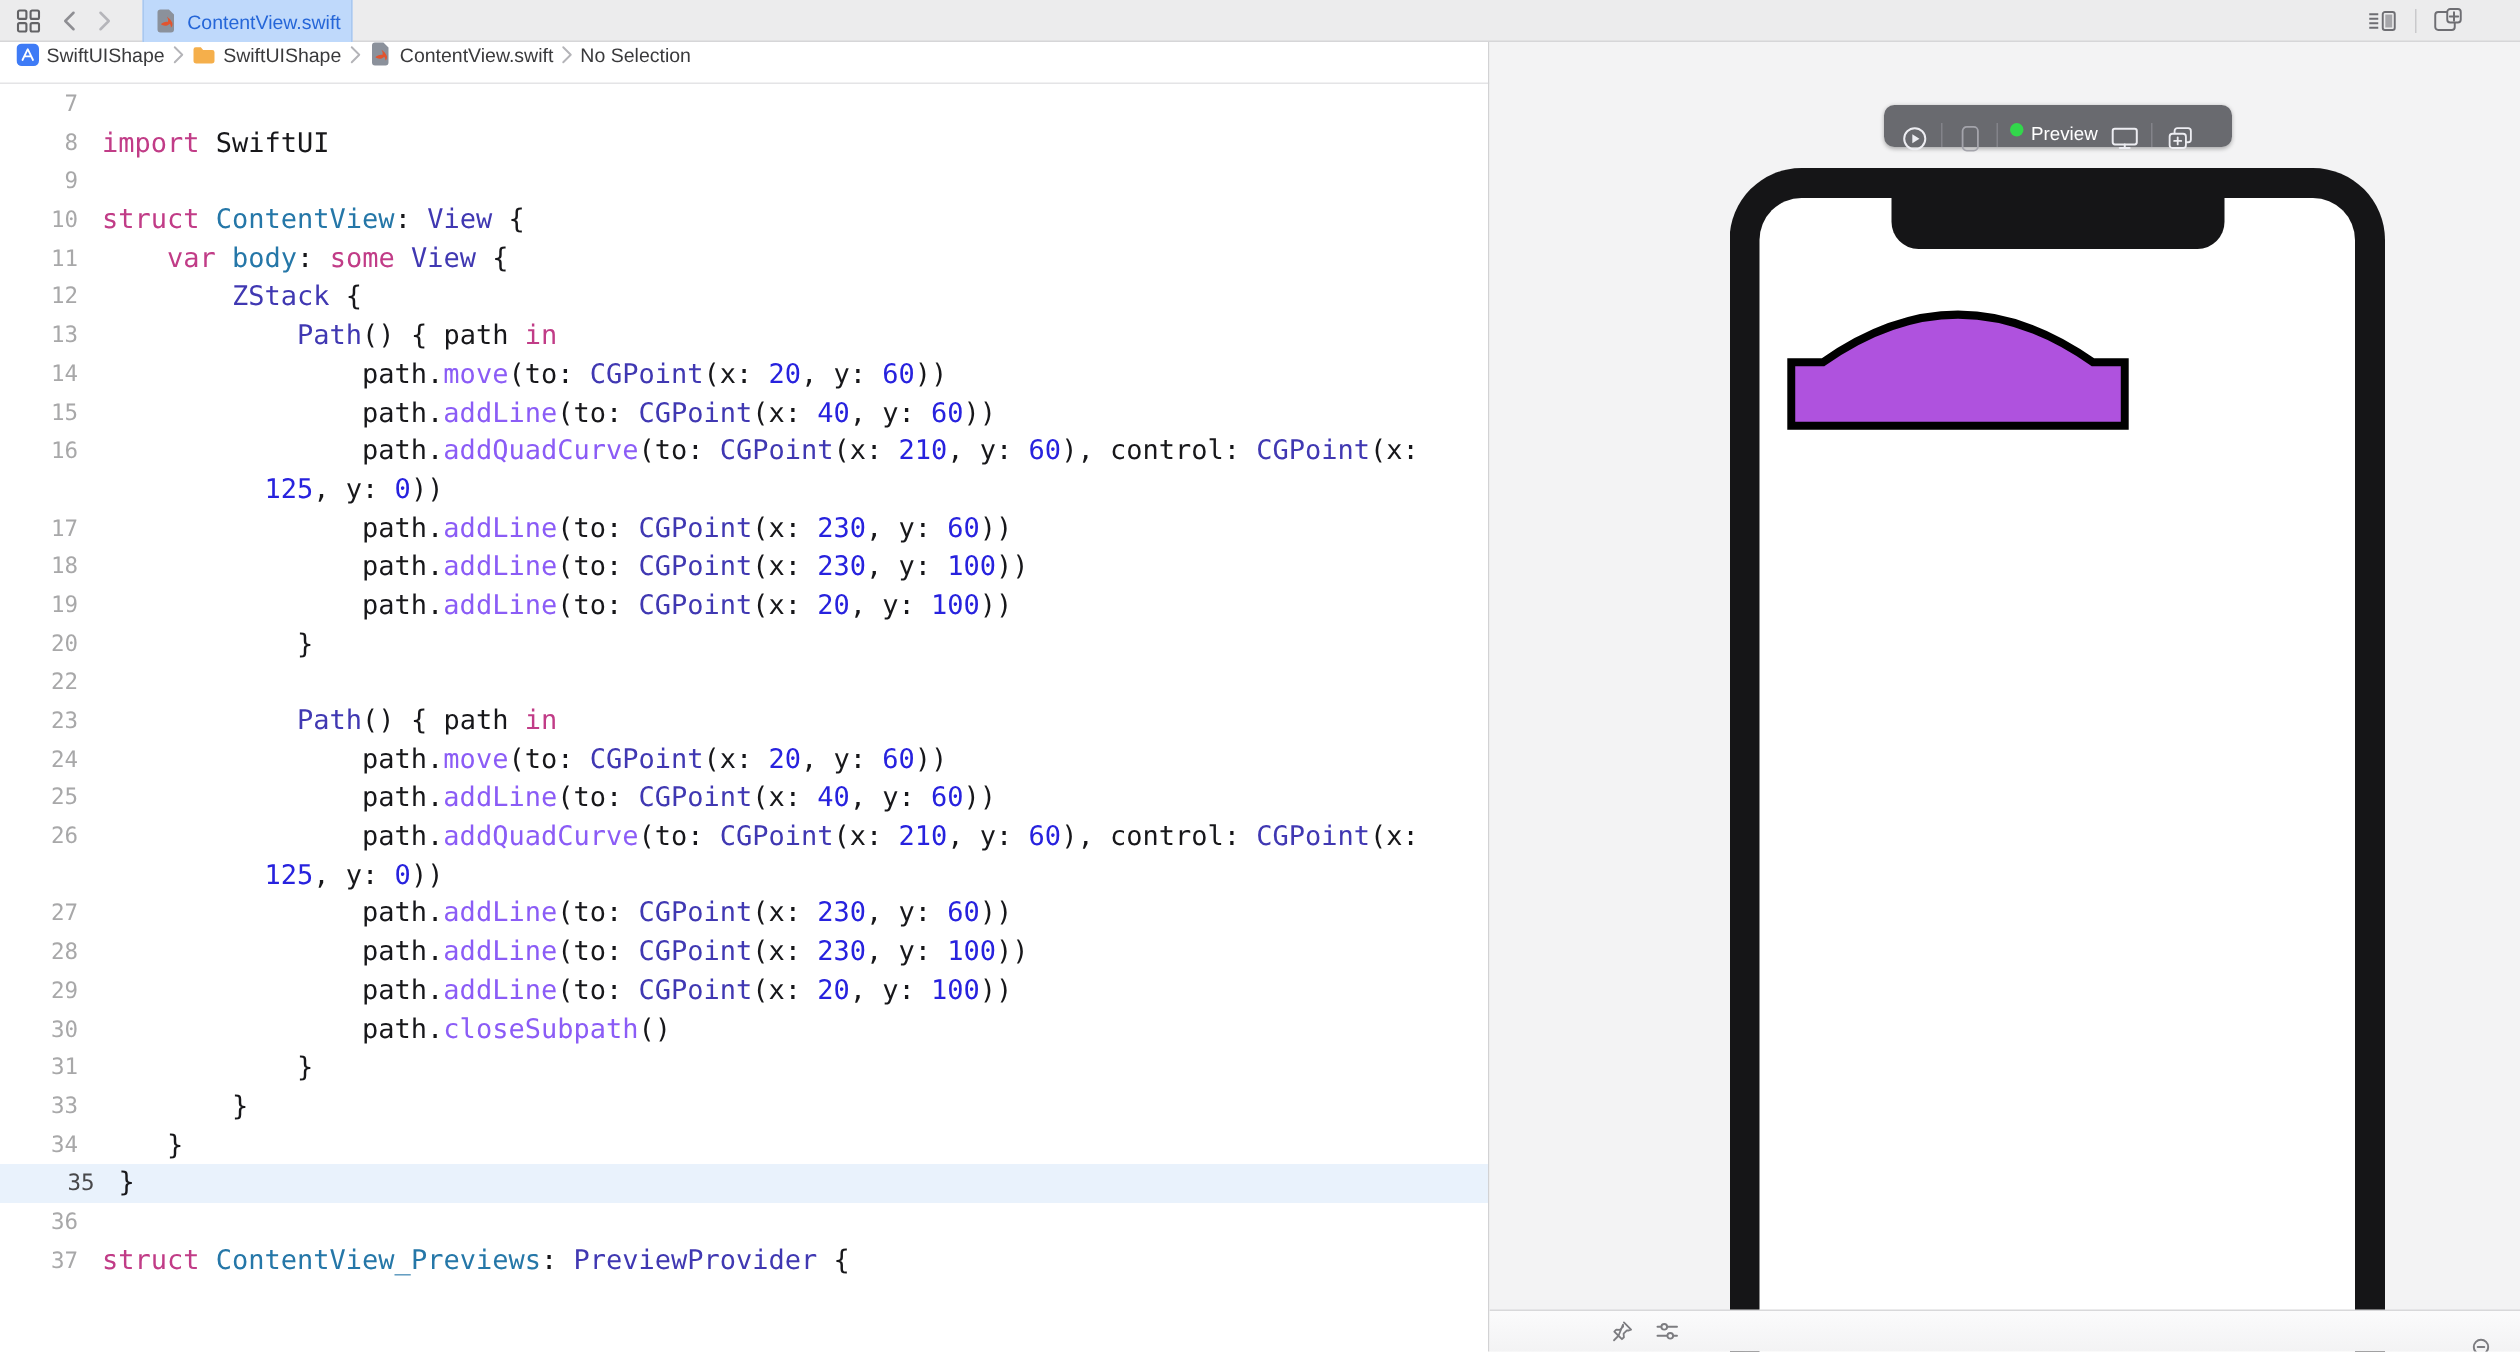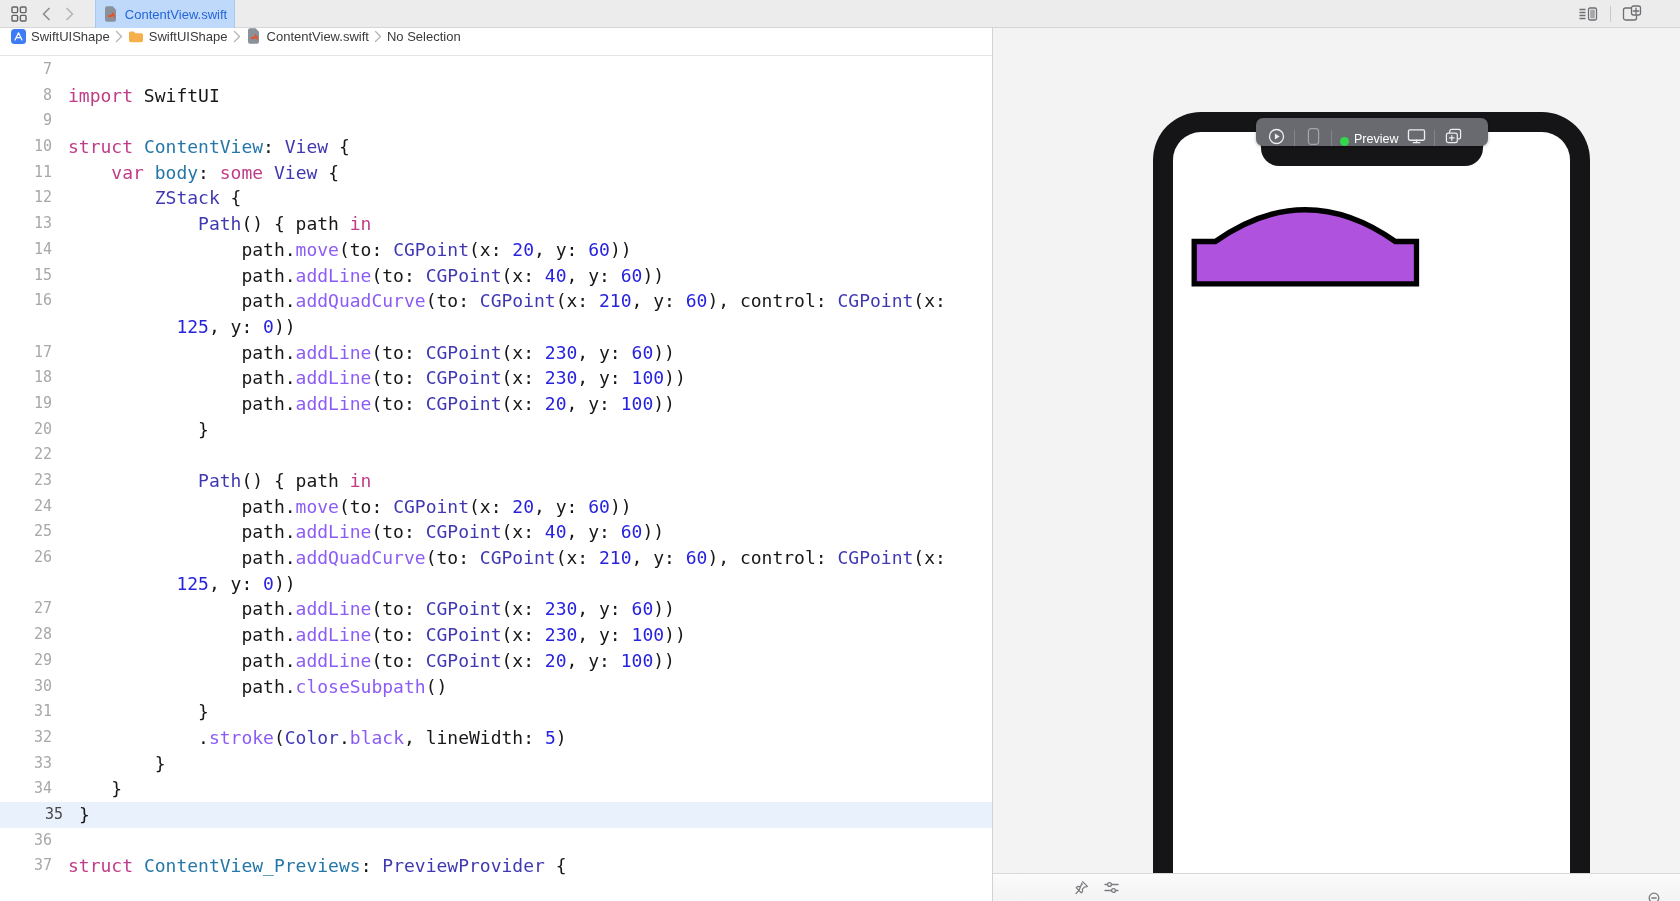--- a/index.html
+++ b/index.html
@@ -42,22 +42,22 @@
   .tok-d{color:#2577A8;}   
   .tok-f{color:#8b5cf6;}   
   .tok-num{color:#2722DE;} 
   .tok-p{color:#17171A;}
 
   .divider-v{position:absolute;left:992px;top:28px;width:1px;height:873px;background:#D2D2D4;}
 
   
   .preview-pane{position:absolute;left:993px;top:28px;width:687px;height:873px;background:#F3F3F4;overflow:hidden;}
   .preview-toolbar{position:absolute;left:263px;top:42px;width:232px;height:28px;background:#696A6F;
-    border-radius:7px;display:flex;align-items:flex-end;color:#F2F2F7;box-shadow:0 1px 3px rgba(0,0,0,.3);
-    padding:0 10px;margin-top:48px;}
+    border-radius:7px;display:flex;align-items:flex-start;color:#F2F2F7;box-shadow:0 1px 3px rgba(0,0,0,.3);
+    padding:12px 10px;}
   .pt-ico{width:20px;height:20px;display:inline-flex;align-items:center;justify-content:center;cursor:pointer;}
   .pt-div{width:1px;height:16px;background:#83838A;margin:0 8px;}
   .status-dot{width:9px;height:9px;border-radius:50%;background:#32D74B;margin-right:5px;flex:0 0 9px;}
   .pt-label{font-size:12.5px;color:#FFFFFF;margin-right:8px;}
 
   .phone{position:absolute;left:160px;top:84px;width:437px;height:800px;
     border:20px solid #151517;border-bottom:none;border-radius:48px 48px 0 0;background:#FFFFFF;}
   .notch{position:absolute;left:50%;top:0;transform:translateX(-50%);width:222px;height:34px;
     background:#151517;border-radius:0 0 18px 18px;}
   .shape-svg{position:absolute;left:0;top:46px;}
@@ -189,21 +189,20 @@
     <div class="row"><span class="gutter">23</span><span class="code"><span class="tok-p">            </span><span class="tok-t">Path</span><span class="tok-p">() { path </span><span class="tok-k">in</span></span></div>
     <div class="row"><span class="gutter">24</span><span class="code"><span class="tok-p">                path.</span><span class="tok-f">move</span><span class="tok-p">(to: </span><span class="tok-t">CGPoint</span><span class="tok-p">(x: </span><span class="tok-num">20</span><span class="tok-p">, y: </span><span class="tok-num">60</span><span class="tok-p">))</span></span></div>
     <div class="row"><span class="gutter">25</span><span class="code"><span class="tok-p">                path.</span><span class="tok-f">addLine</span><span class="tok-p">(to: </span><span class="tok-t">CGPoint</span><span class="tok-p">(x: </span><span class="tok-num">40</span><span class="tok-p">, y: </span><span class="tok-num">60</span><span class="tok-p">))</span></span></div>
     <div class="row"><span class="gutter">26</span><span class="code"><span class="tok-p">                path.</span><span class="tok-f">addQuadCurve</span><span class="tok-p">(to: </span><span class="tok-t">CGPoint</span><span class="tok-p">(x: </span><span class="tok-num">210</span><span class="tok-p">, y: </span><span class="tok-num">60</span><span class="tok-p">), control: </span><span class="tok-t">CGPoint</span><span class="tok-p">(x:</span></span></div>
     <div class="row"><span class="gutter"></span><span class="code"><span class="tok-p">          </span><span class="tok-num">125</span><span class="tok-p">, y: </span><span class="tok-num">0</span><span class="tok-p">))</span></span></div>
     <div class="row"><span class="gutter">27</span><span class="code"><span class="tok-p">                path.</span><span class="tok-f">addLine</span><span class="tok-p">(to: </span><span class="tok-t">CGPoint</span><span class="tok-p">(x: </span><span class="tok-num">230</span><span class="tok-p">, y: </span><span class="tok-num">60</span><span class="tok-p">))</span></span></div>
     <div class="row"><span class="gutter">28</span><span class="code"><span class="tok-p">                path.</span><span class="tok-f">addLine</span><span class="tok-p">(to: </span><span class="tok-t">CGPoint</span><span class="tok-p">(x: </span><span class="tok-num">230</span><span class="tok-p">, y: </span><span class="tok-num">100</span><span class="tok-p">))</span></span></div>
     <div class="row"><span class="gutter">29</span><span class="code"><span class="tok-p">                path.</span><span class="tok-f">addLine</span><span class="tok-p">(to: </span><span class="tok-t">CGPoint</span><span class="tok-p">(x: </span><span class="tok-num">20</span><span class="tok-p">, y: </span><span class="tok-num">100</span><span class="tok-p">))</span></span></div>
     <div class="row"><span class="gutter">30</span><span class="code"><span class="tok-p">                path.</span><span class="tok-f">closeSubpath</span><span class="tok-p">()</span></span></div>
     <div class="row"><span class="gutter">31</span><span class="code"><span class="tok-p">            }</span></span></div>
-    <div class="row"><span class="gutter">32</span><span class="code"><span class="tok-p">            .</span><span class="tok-f">stroke</span><span class="tok-p">(</span><span class="tok-t">Color</span><span class="tok-p">.</span><span class="tok-f">black</span><span class="tok-p">, lineWidth: </span><span class="tok-num">5</span><span class="tok-p">)</span></span></div>
     <div class="row"><span class="gutter">33</span><span class="code"><span class="tok-p">        }</span></span></div>
     <div class="row"><span class="gutter">34</span><span class="code"><span class="tok-p">    }</span></span></div>
     <div class="row hl"><span class="gutter">35</span><span class="code"><span class="tok-p">}</span></span></div>
     <div class="row"><span class="gutter">36</span><span class="code"></span></div>
     <div class="row"><span class="gutter">37</span><span class="code"><span class="tok-k">struct</span><span class="tok-p"> </span><span class="tok-d">ContentView_Previews</span><span class="tok-p">: </span><span class="tok-t">PreviewProvider</span><span class="tok-p"> {</span></span></div>
   </div>
 
 <div class="divider-v"></div>
 
 <div class="preview-pane">

